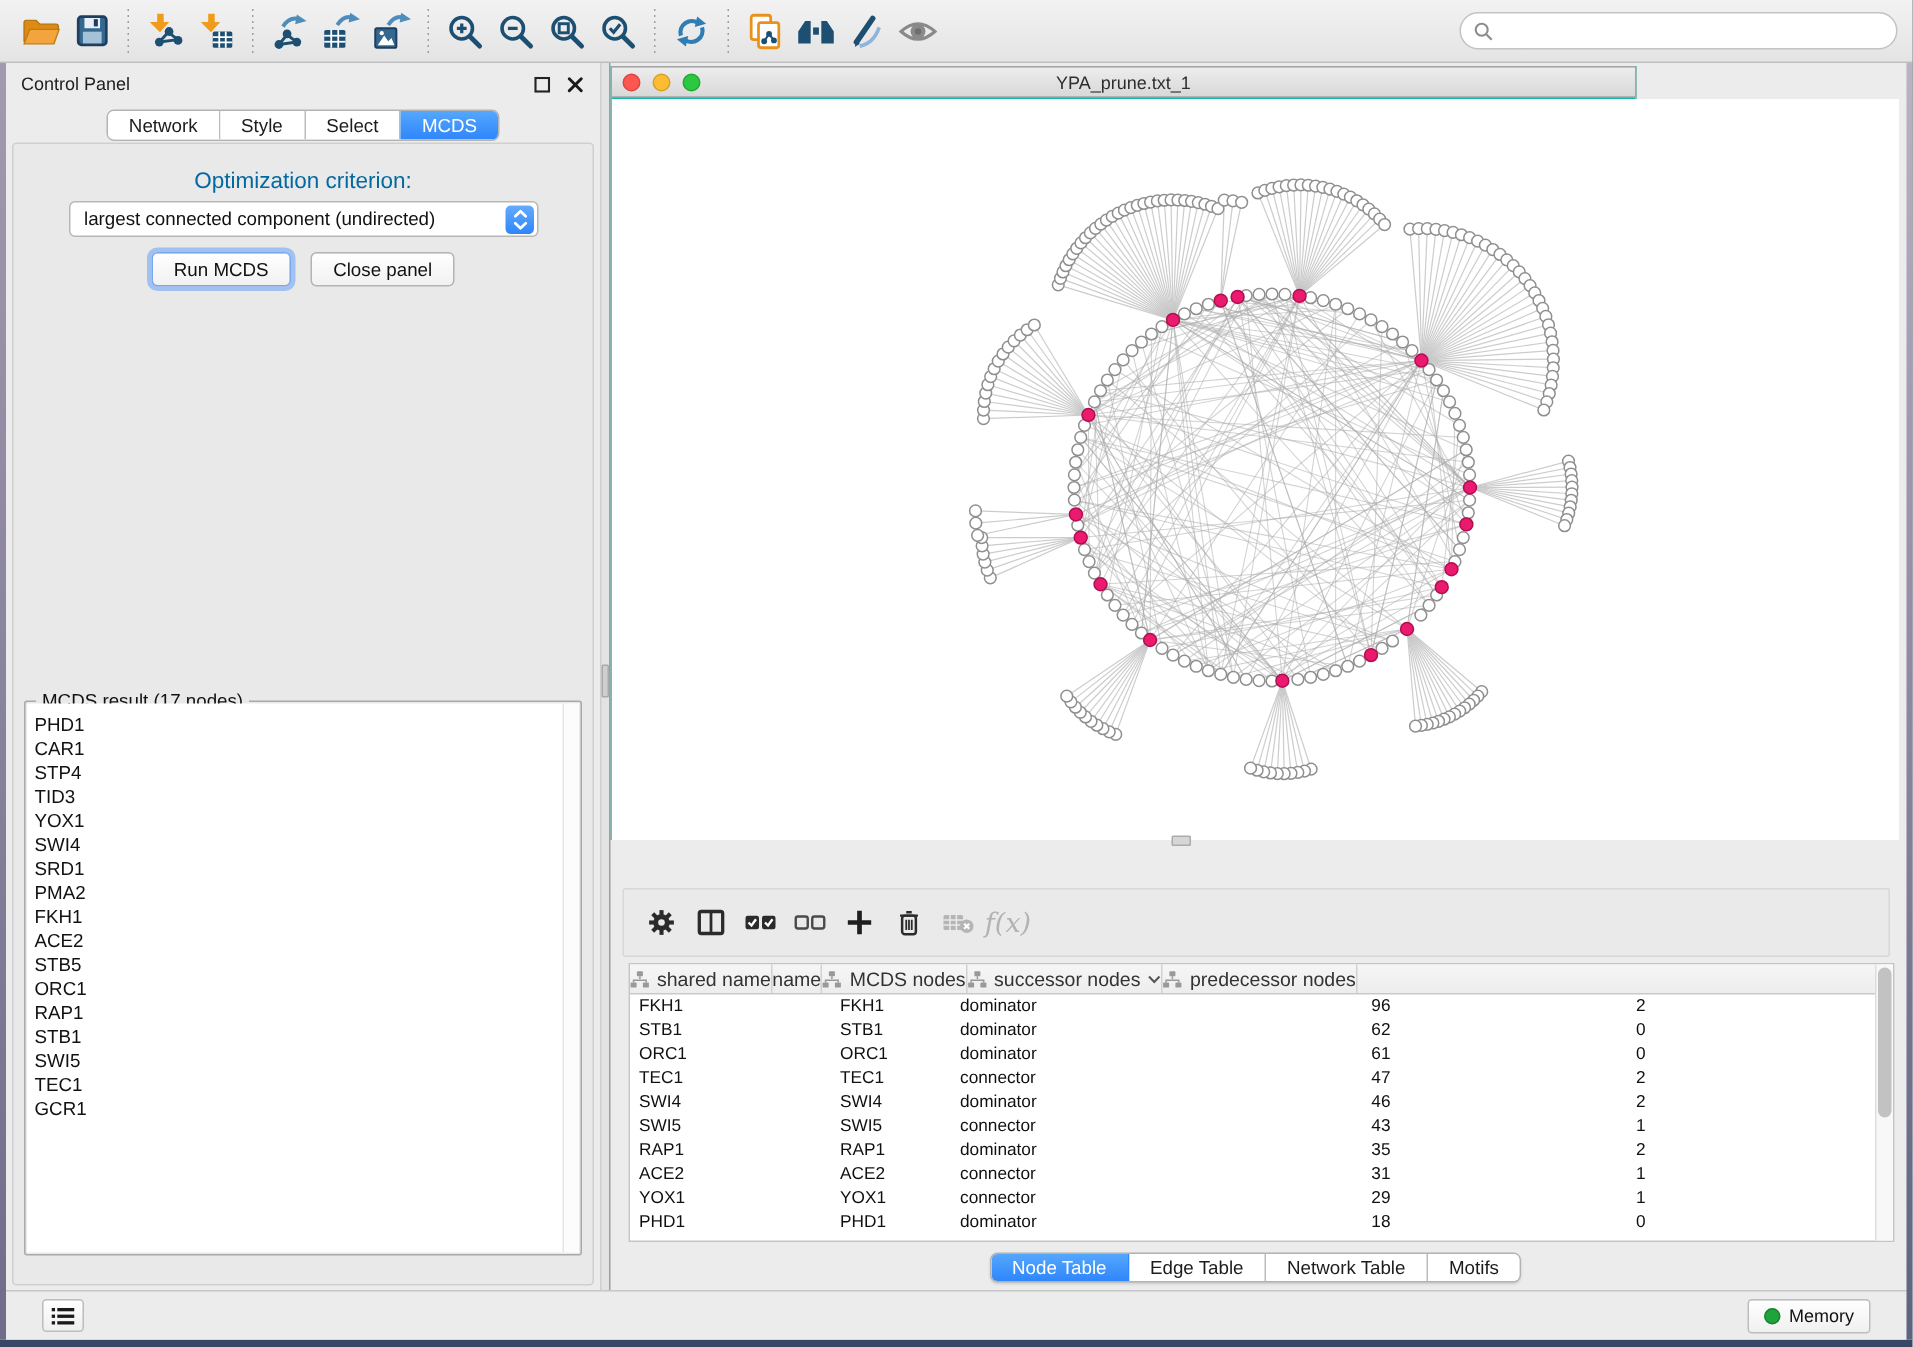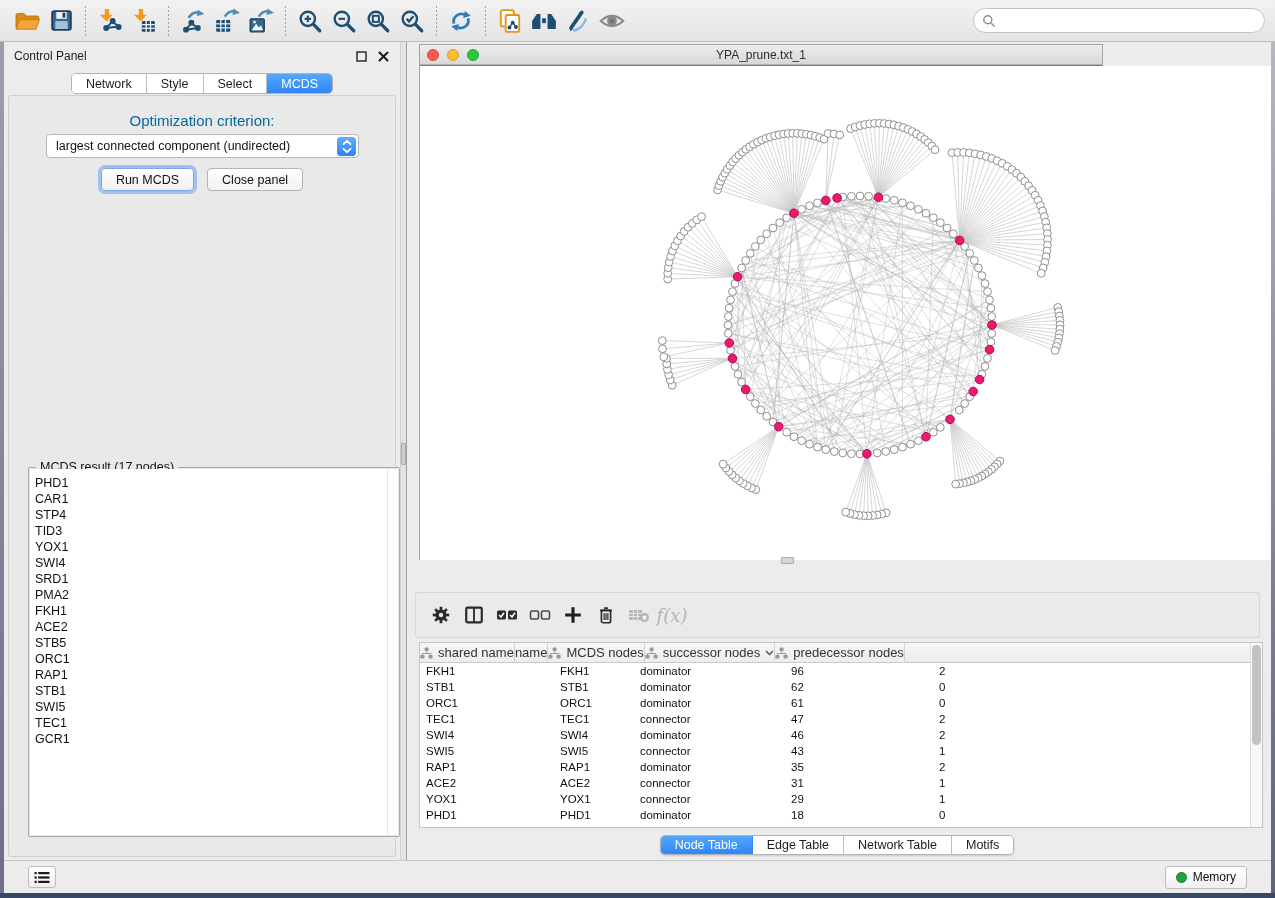--- a/index.html
+++ b/index.html
@@ -50,38 +50,38 @@
   .select { position:absolute; left:37px; top:38px; width:313px; height:24px; background:#fff;
             border:1px solid #b7b7b7; border-radius:4px; display:flex; align-items:center; padding:0 2px 0 9px; }
   .select .sel-text { flex:1; font-size:12.5px; color:#111; white-space:nowrap; overflow:hidden; }
   .stepper { width:19px; height:19px; border-radius:3.5px; background:linear-gradient(180deg,#63acfd,#2e85fb);
              display:flex; align-items:center; justify-content:center; }
   .btn-row { position:absolute; top:72px; left:0; width:100%; display:flex; justify-content:center; gap:13px; }
   .pushbtn { height:23px; padding:0 14px; background:linear-gradient(180deg,#ffffff,#f1f1f1); border:1px solid #b4b4b4;
              border-radius:4px; font-size:12.5px; color:#111; font-family:"Liberation Sans",sans-serif; }
   .pushbtn.focused { box-shadow:0 0 0 3px rgba(102,160,248,.55); border-color:#7aa8ee; }
 
-  .groupbox { position:absolute; left:7px; top:371px; width:372px; height:370px; border:1px solid #a9a9a9; border-radius:2px;margin-left:12px; }
+  .groupbox { position:absolute; left:7px; top:371px; width:372px; height:370px; border:1px solid #a9a9a9; border-radius:2px; }
   .groupbox .gb-label { position:absolute; top:-8px; left:7px; background:#e9e9e9; padding:0 4px; font-size:12.5px; color:#111; }
   .mcds-list { position:absolute; inset:1px; background:#fff; overflow:hidden; }
   .mcds-list .scrolltrack { position:absolute; right:0; top:0; bottom:0; width:11px; background:#fcfcfc; border-left:1px solid #e6e6e6; }
   .mcds-items { padding:6px 0 0 5px; }
   .mcds-items div { font-size:12.5px; line-height:16px; color:#111; }
 
   
   .v-splitter { position:absolute; left:396px; top:0; width:7px; height:818px; background:#e3e3e3;
                 border-left:1px solid #cfcfcf; border-right:1px solid #9f9f9f; }
   .v-handle { position:absolute; top:401px; left:0; width:5px; height:22px; background:#cfcfcf;
               border:1px solid #aaa; border-radius:1px; }
 
   
   .right { position:absolute; left:403px; top:0; width:860px; height:818px; }
 
-  .net-window { position:absolute; left:12px; top:2px; width:684px; height:516px; border:1px solid #a5a5a5;
-                background:#3b82f6; }
+  .net-window { position:absolute; left:0; top:2px; width:684px; height:516px; border:1px solid #a5a5a5;
+                background:#14b8a6; }
   .net-titlebar { height:20px; background:linear-gradient(180deg,#ededed,#d8d8d8); border-bottom:1px solid #b2b2b2;
                   display:flex; align-items:center; padding:0 7px; position:relative; }
   .traffic { display:flex; gap:8px; }
   .light { width:12px; height:12px; border-radius:50%; }
   .light.red    { background:#fc5850; border:1px solid #dd4640; }
   .light.yellow { background:#fdbc31; border:1px solid #d8a028; }
   .light.green  { background:#2bc840; border:1px solid #23a836; }
   .net-title { position:absolute; left:0; right:0; text-align:center; font-size:12px; color:#2e2e2e; }
   .net-canvas { position:absolute; left:0; top:21px; width:858px; height:494px; background:#fff; }
 
@@ -99,21 +99,21 @@
   .datatable { position:absolute; left:12px; top:80px; width:844px; height:186px; background:#fff;
                border:1px solid #c4c4c4; }
   .dt-scroll { position:absolute; top:0; right:0; bottom:0; width:12px; background:#f8f8f8; border-left:1px solid #ddd; }
   .dt-thumb { position:absolute; top:2px; left:1px; width:9px; height:100px; background:#c2c2c2; border-radius:5px; }
   .dt-head { display:flex; height:20px; background:linear-gradient(180deg,#f6f6f6,#ededed); border-bottom:1px solid #c9c9c9; }
   .dt-hcell { display:flex; align-items:center; justify-content:center; gap:5px; font-size:13px; color:#333;
               border-right:1px solid #d2d2d2; overflow:hidden; white-space:nowrap; }
   .dt-row { display:flex; height:16px; }
   .dt-cell { font-size:11.5px; color:#101010; line-height:16px; padding:0 6px; white-space:nowrap; overflow:hidden; }
   .col0 { width:134px; } .col1 { width:80px; } .col2 { width:151px; } .col3 { width:148px; } .col4 { width:170px; }
-  .num { text-align:left; }
+  .num { text-align:right; }
 
   .tp-tabs { position:absolute; left:0; top:273px; width:860px; display:flex; justify-content:center; }
   .tp-tabs .seg { height:20px; box-shadow:0 1px 2px rgba(0,0,0,.15); }
 
   
   .statusbar { position:absolute; left:0; top:818px; width:1267px; height:33px; border-top:1px solid #c6c6c6;
                background:#ececec; display:flex; align-items:center; padding:0 24px; }
   .list-btn { width:28px; height:22px; border:1px solid #bdbdbd; background:linear-gradient(180deg,#fff,#efefef);
               border-radius:3px; display:flex; align-items:center; justify-content:center; }
   .mem-btn { margin-left:auto; height:23px; padding:0 10px; border:1px solid #bdbdbd; border-radius:3px;

